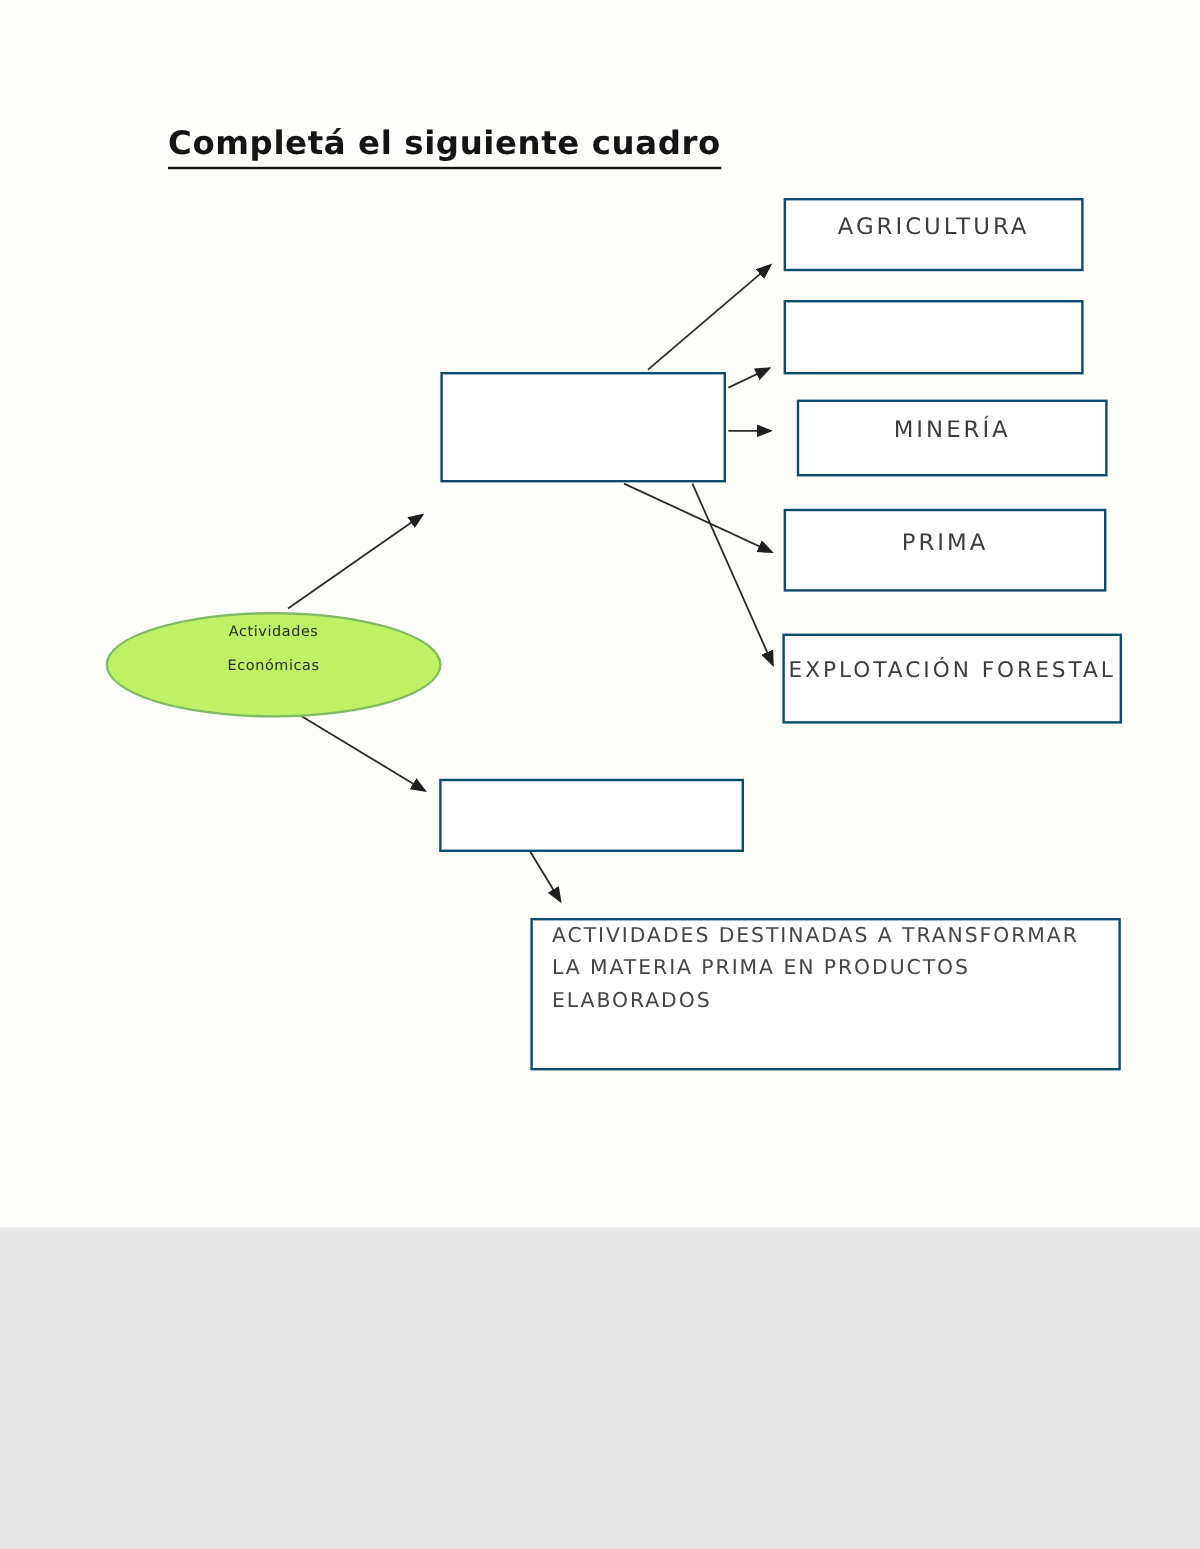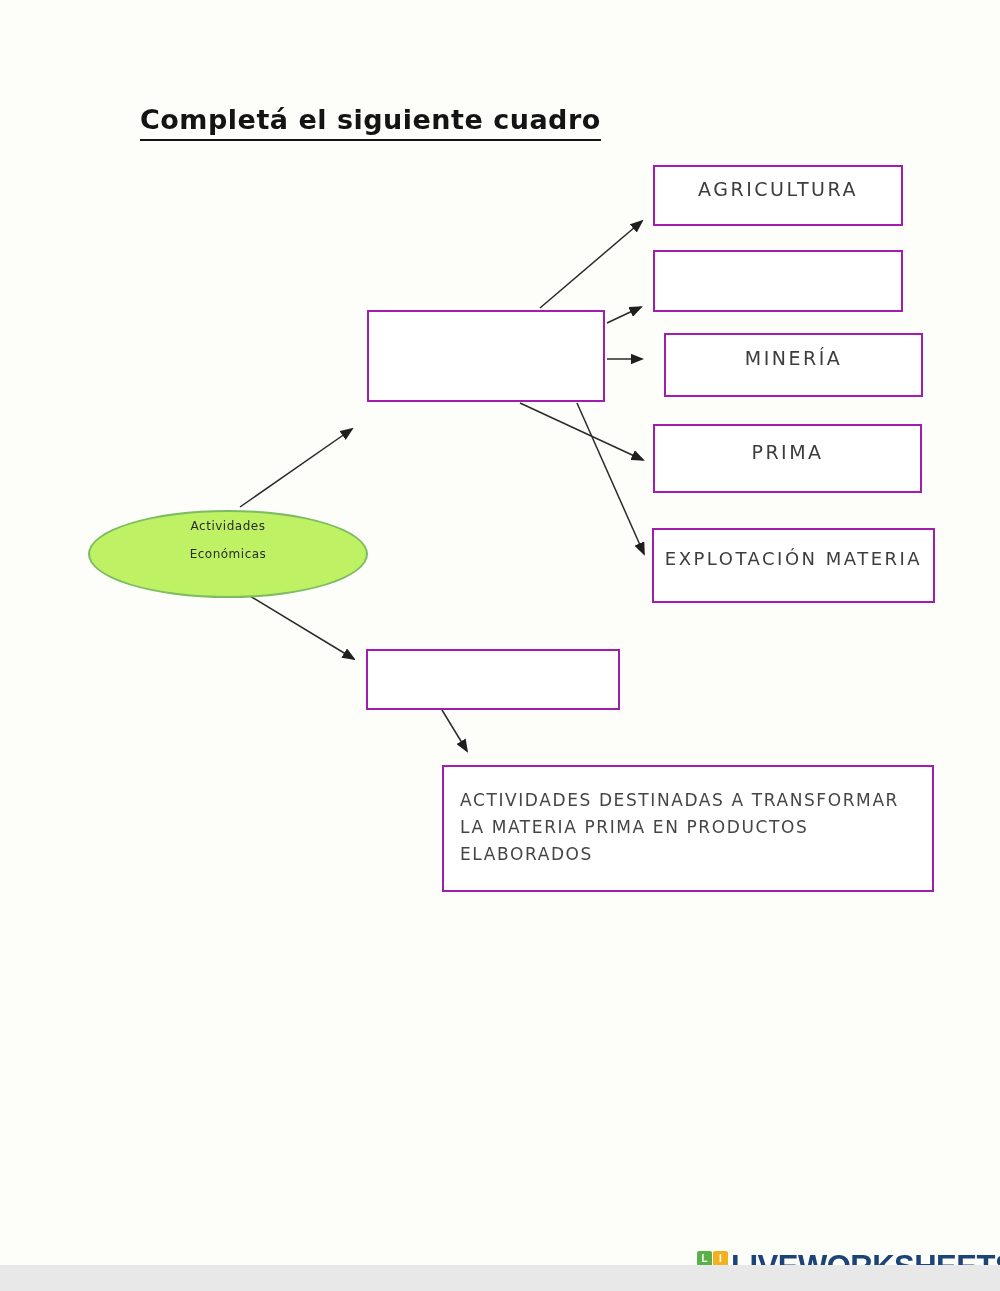--- a/index.html
+++ b/index.html
@@ -1,50 +1,50 @@
 <!DOCTYPE html>
 <html><head>
 <meta charset="utf-8">
 <style>
   html,body{margin:0;padding:0;background:#e8e8e8;}
   .page{
     position:relative;
-    width:1000px;height:1265px;
+    width:1000px;height:1023px;
     margin:0 auto;
     background:#fdfdfa;
     font-family:"DejaVu Sans", sans-serif;
     overflow:hidden;
   }
   .page-title{
     position:absolute;left:140px;top:104px;
     font-size:27px;font-weight:600;color:#141414;
     letter-spacing:0.5px;
     border-bottom:2.5px solid #141414;
     padding-bottom:4px;
     white-space:nowrap;
   }
   svg.arrows{position:absolute;left:0;top:0;pointer-events:none;}
   .node{
     position:absolute;box-sizing:border-box;
-    border:2px solid #a21caf;background:#ffffff;
+    border:2px solid #0c4a6e;background:#ffffff;
     display:flex;align-items:center;justify-content:center;
     font-size:19px;letter-spacing:2.5px;color:#3d3d3d;
     padding-bottom:14px;text-align:center;
   }
   .node.box-agricultura{left:653px;top:165px;width:250px;height:61px;}
   .node.box-empty-child{left:653px;top:250px;width:250px;height:62px;}
   .node.box-mineria{left:664px;top:333px;width:259px;height:64px;}
   .node.box-pesca{left:653px;top:424px;width:269px;height:69px;}
   .node.box-forestal{left:652px;top:528px;width:283px;height:75px;font-size:18px;}
   .node.box-primary{left:367px;top:310px;width:238px;height:92px;}
   .node.box-secondary{left:366px;top:649px;width:254px;height:61px;}
   .node.box-description{
     left:442px;top:765px;width:492px;height:127px;
     align-items:flex-start;justify-content:flex-start;
-    text-align:left;padding:20px 16px;
+    text-align:left;padding:0 16px;
     font-size:17px;line-height:27px;letter-spacing:1.6px;color:#454545;
   }
   .ellipse{
     position:absolute;left:88px;top:510px;width:280px;height:88px;
     box-sizing:border-box;border:2.5px solid #7cbb62;border-radius:50%;
     background:#bef264;
     display:flex;flex-direction:column;align-items:center;justify-content:flex-start;
     font-size:12px;line-height:28px;color:#2b2b2b;letter-spacing:0.5px;
   }
   .lw-logo{
@@ -105,21 +105,21 @@
   <div class="node box-secondary"></div>
 
   <div class="node box-agricultura">AGRICULTURA</div>
 
   <div class="node box-empty-child"></div>
 
   <div class="node box-mineria">MINERÍA</div>
 
   <div class="node box-pesca">PRIMA</div>
 
-  <div class="node box-forestal">EXPLOTACIÓN MATERIA</div>
+  <div class="node box-forestal">EXPLOTACIÓN FORESTAL</div>
 
   <div class="node box-description">ACTIVIDADES DESTINADAS A TRANSFORMAR LA MATERIA PRIMA EN PRODUCTOS ELABORADOS</div>
 
   <div class="lw-logo">
     <div class="lw-grid">
       <span class="tile t0">L</span>
       <span class="tile t1">I</span>
       <span class="tile t2">V</span>
       <span class="tile t3">E</span>
     </div>

